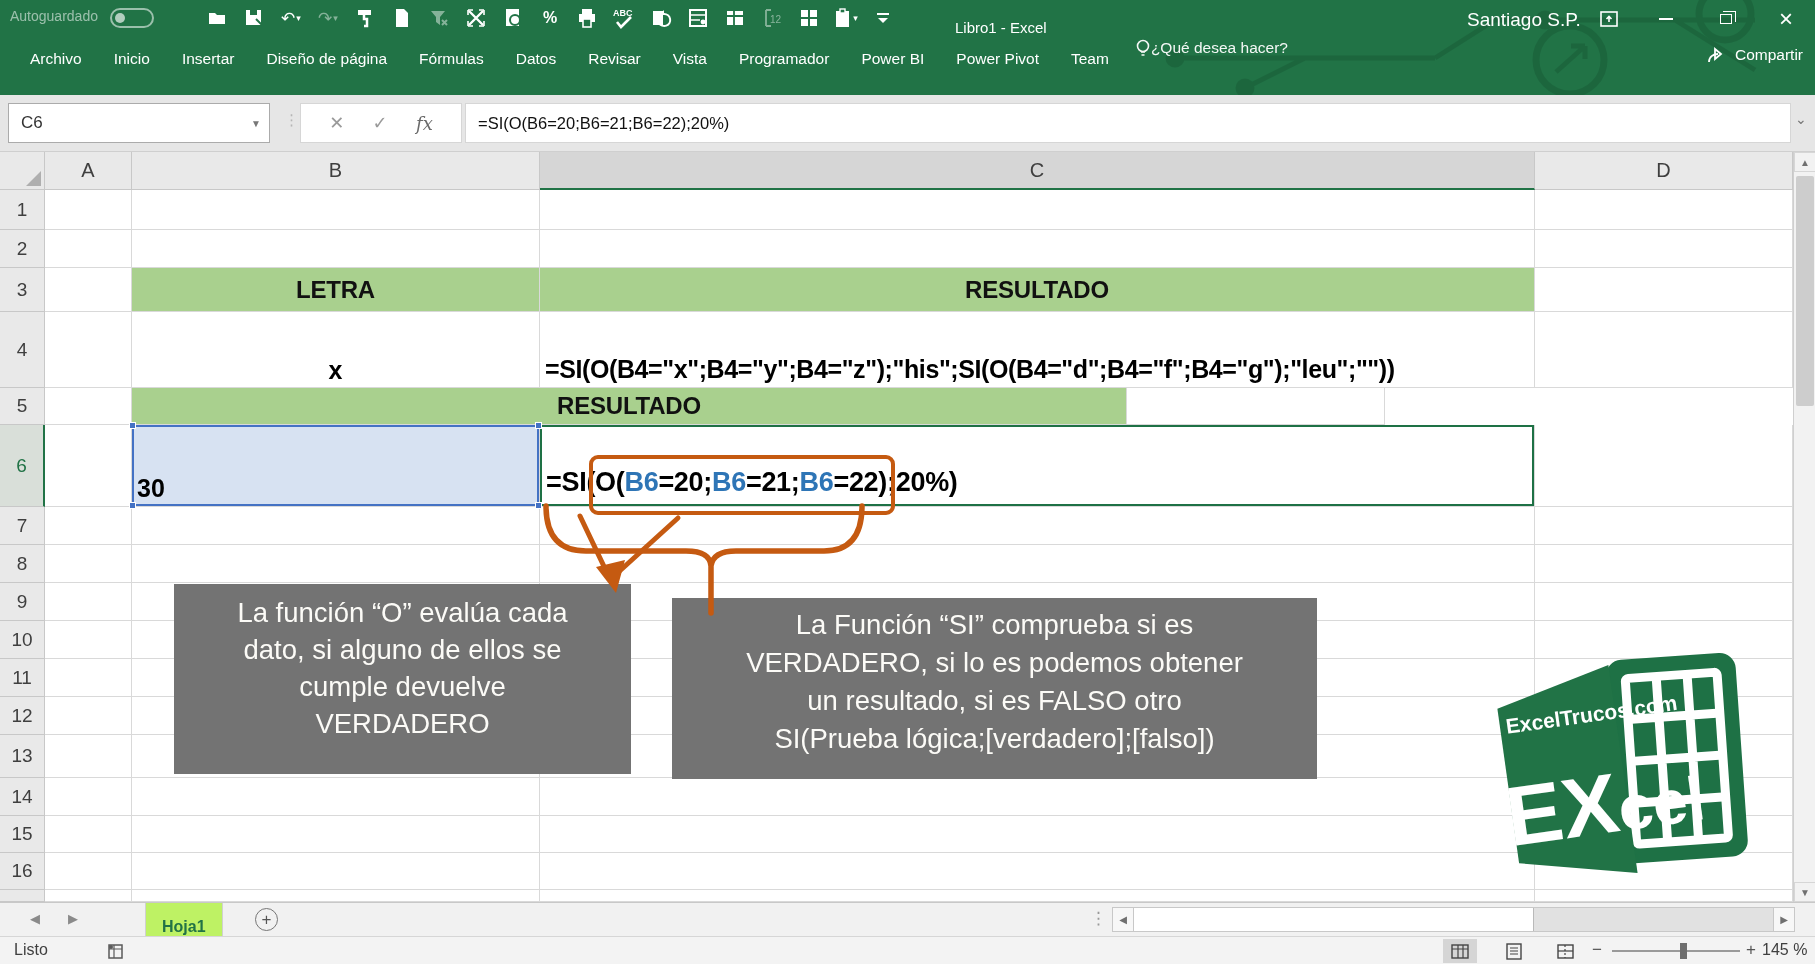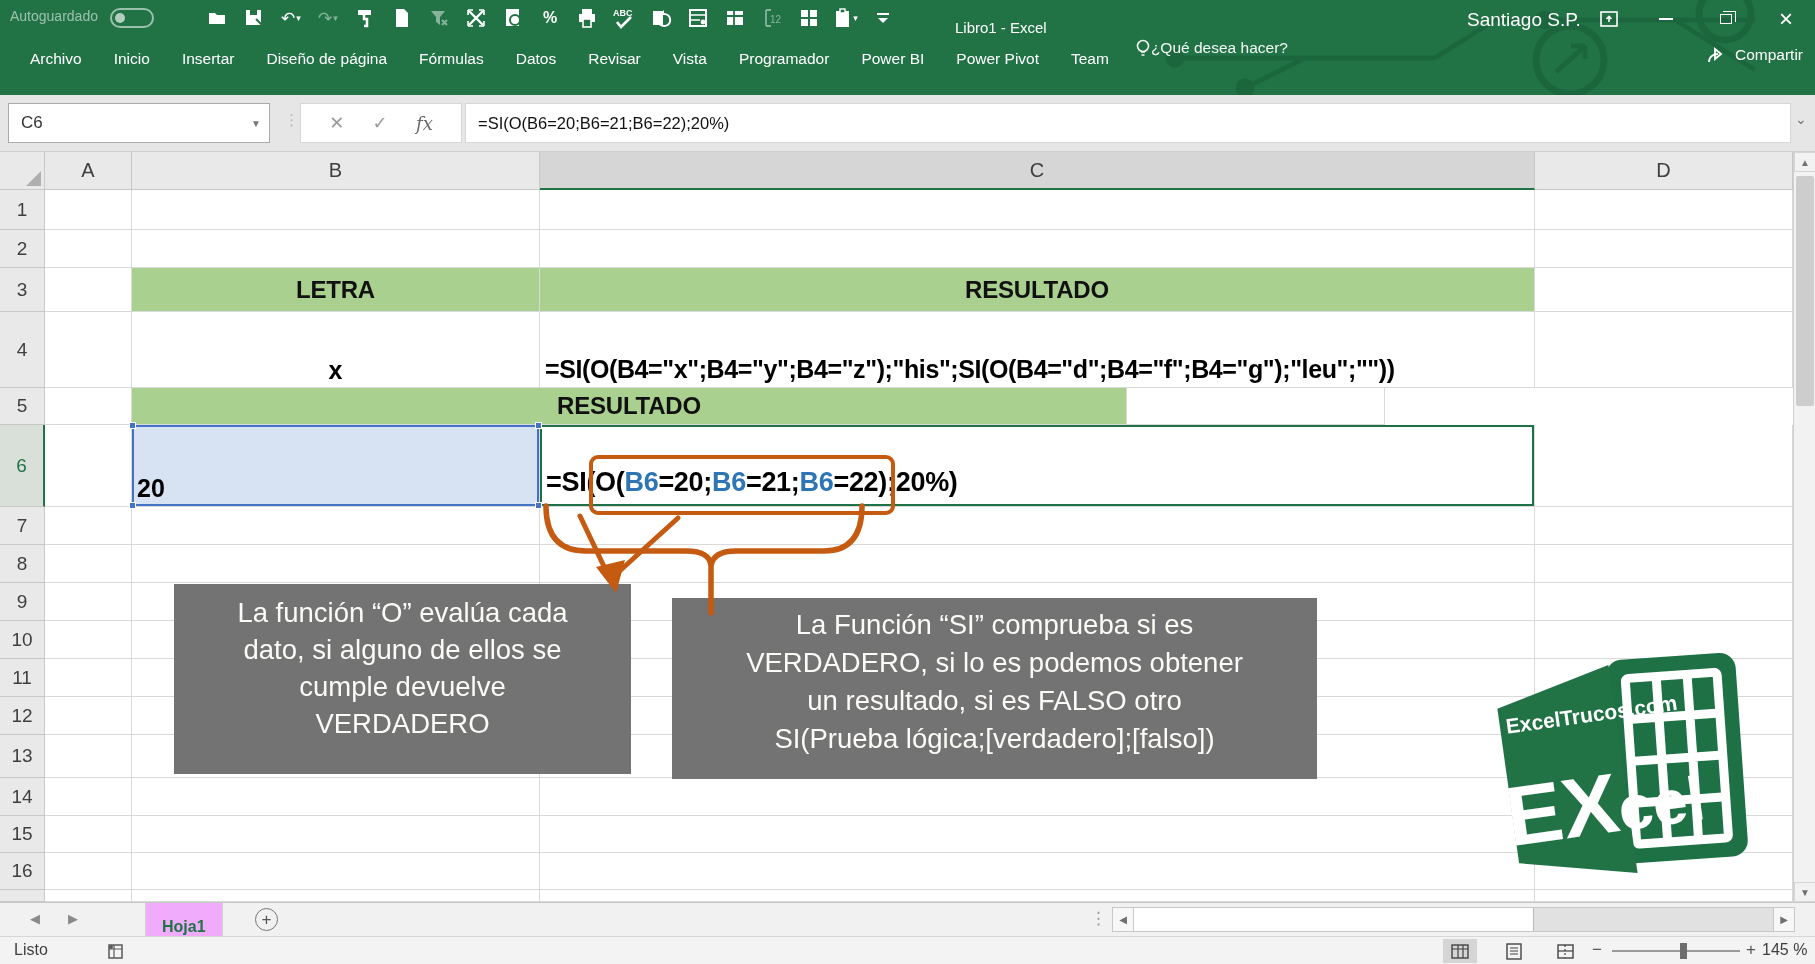--- a/index.html
+++ b/index.html
@@ -60,21 +60,21 @@
 .f6{position:absolute;left:6px;bottom:8px;white-space:nowrap;font-weight:bold;font-size:27px;letter-spacing:-.3px;z-index:5}
 .ref{color:#2E75B6}
 .obox{position:relative;display:inline-block}
 .obox:before{content:"";position:absolute;left:-6px;right:-8px;top:-12px;bottom:-17px;border:4px solid #C55A11;border-radius:9px}
 
 #vscroll{position:absolute;left:1793px;top:152px;width:22px;height:750px;background:#F2F2F2;border-left:1px solid #CFCFCF}
 .varr{position:absolute;left:0;width:22px;height:20px;display:flex;align-items:center;justify-content:center;color:#707070;font-size:10px;background:#F2F2F2;border:1px solid #D6D6D6}
 #vthumb{position:absolute;left:2px;top:24px;width:18px;height:230px;background:#CDCDCD;border-radius:2px}
 #tabsbar{position:absolute;left:0;top:902px;width:1815px;height:34px;background:#F1F1F1;border-top:1px solid #C8C8C8;font-size:16px;color:#555}
 .navarr{position:absolute;top:8px;font-size:13px;color:#8a8a8a;cursor:pointer}
-#sheettab{position:absolute;left:145px;top:0;height:51px;padding:4px 16px;background:#f0abfc;border-left:1px solid #D0D0D0;border-right:1px solid #D0D0D0;border-bottom:3px solid #217346;display:flex;align-items:center;font-weight:bold;color:#217346;cursor:pointer}
+#sheettab{position:absolute;left:145px;top:0;height:51px;padding:4px 16px;background:#bef264;border-left:1px solid #D0D0D0;border-right:1px solid #D0D0D0;border-bottom:3px solid #217346;display:flex;align-items:center;font-weight:bold;color:#217346;cursor:pointer}
 #addsheet{position:absolute;left:255px;top:5px;width:23px;height:23px;border:1.5px solid #767676;border-radius:50%;display:flex;align-items:center;justify-content:center;font-size:17px;color:#555;cursor:pointer}
 #hs-dots{position:absolute;left:1090px;top:5px;color:#999;font-size:17px;letter-spacing:-2px}
 #hscroll{position:absolute;left:1112px;top:4px;width:683px;height:25px;background:#E1E1E1;border:1px solid #C8C8C8}
 .hbtn{position:absolute;top:0;width:21px;height:23px;background:#F7F7F7;border-right:1px solid #C8C8C8;display:flex;align-items:center;justify-content:center;font-size:10px;color:#707070}
 #hthumb{position:absolute;left:21px;top:0;width:400px;height:23px;background:#fff;border-right:1px solid #B9B9B9}
 #statusbar{position:absolute;left:0;top:936px;width:1815px;height:28px;background:#F3F3F3;border-top:1px solid #D6D6D6;font-size:16px;color:#3F3F3F}
 #st-ready{position:absolute;left:14px;top:4px}
 #st-macro{position:absolute;left:106px;top:5px}
 .vicon{position:absolute;top:2px;width:34px;height:24px;display:flex;align-items:center;justify-content:center;cursor:pointer}
 .vicon.on{background:#D5D5D5}
@@ -335,21 +335,21 @@
   <div class="r" style="height:37px">
       <div class="rn">5</div>
       <div class="c ca"></div>
       <div class="c cc gfill">RESULTADO</div>
       <div class="c cd"></div>
     </div>
   <div class="r" style="height:82px">
     <div class="rn sel">6</div>
     <div class="c ca"></div>
     <div class="c cb b6">
-      <span class="v">20</span>
+      <span class="v">30</span>
       <span class="hdl" style="left:-3px;top:-3px"></span>
         <span class="hdl" style="right:-3px;top:-3px"></span>
       <span class="hdl" style="left:-3px;bottom:-3px"></span>
         <span class="hdl" style="right:-3px;bottom:-3px"></span>
     </div>
     <div class="c cc c6">
       <div class="f6"><span>=SI(</span><span class="obox"><span>O(</span><span class="ref">B6</span><span>=20;</span><span class="ref">B6</span><span>=21;</span><span class="ref">B6</span><span>=22)</span></span><span>;20%)</span></div>
     </div>
     <div class="c cd"></div>
   </div>

